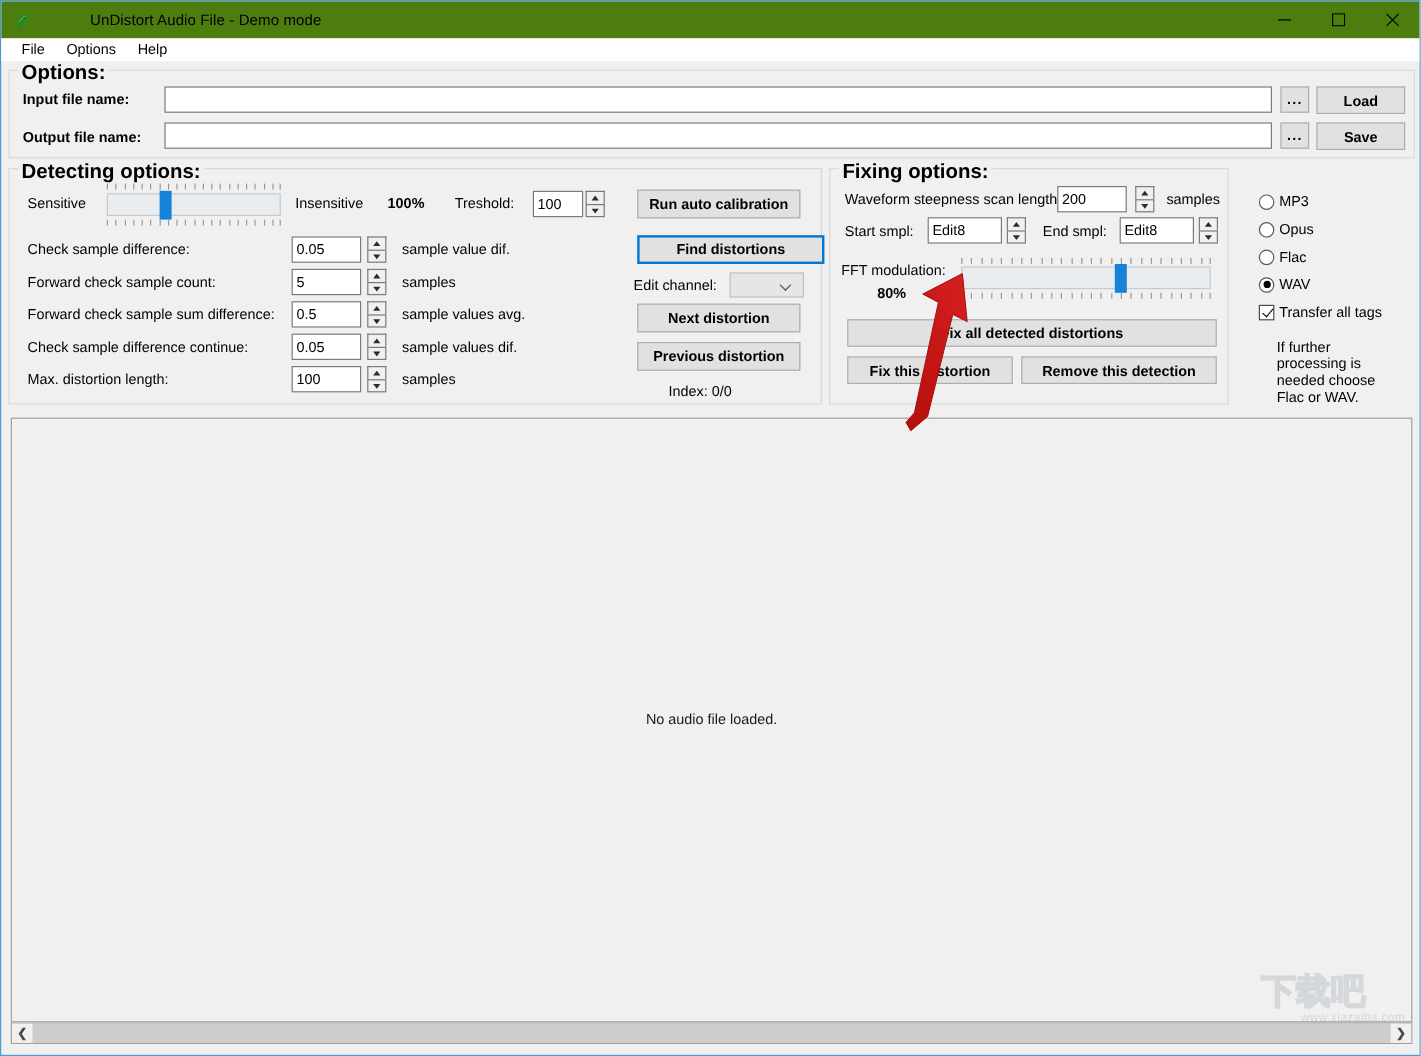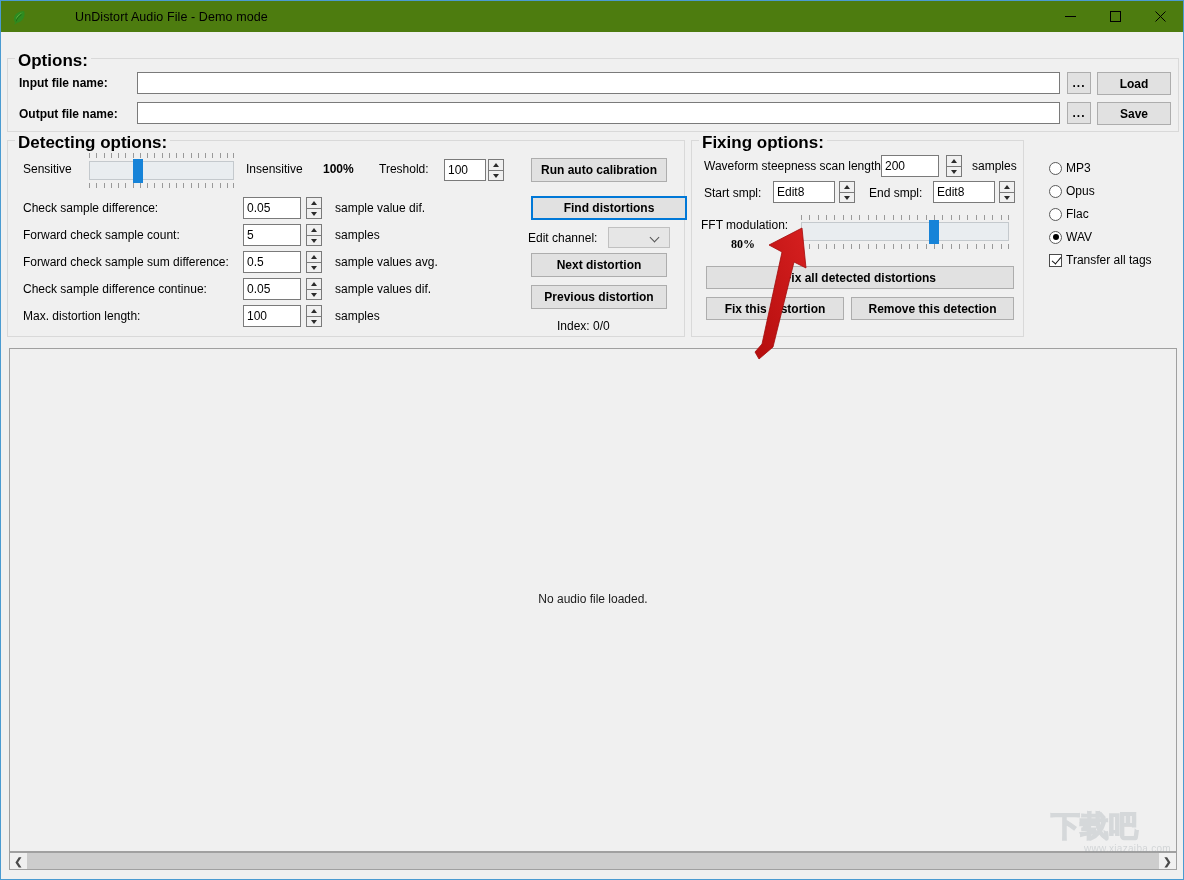--- a/index.html
+++ b/index.html
@@ -385,20 +385,25 @@
       </div>
       <div class="wbtn close">
         <svg width="11" height="11" viewBox="0 0 11 11">
           <line x1="0.5" y1="0.5" x2="10.5" y2="10.5" stroke="#000" stroke-width="1"></line>
           <line x1="10.5" y1="0.5" x2="0.5" y2="10.5" stroke="#000" stroke-width="1"></line>
         </svg>
       </div>
     </div>
   </div>
 
+  <div id="menubar">
+    <div class="menuitem">File</div>
+    <div class="menuitem">Options</div>
+    <div class="menuitem">Help</div>
+  </div>
 
   <div class="groupbox" style="left:6px; top:57px; width:1172px; height:74px; border-top:1px solid #d9d9d9;">
     <div class="grouplabel">Options:</div>
   </div>
 
   <div class="lbl bold" style="left:18px; top:75px;">Input file name:</div>
   <input class="tinput" style="left: 136px; top: 71px; width: 923px; height: 22px;" value="">
   <div class="btn dots" style="left:1066px; top:71px; width:24px; height:22px;">...</div>
   <div class="btn" style="left:1096px; top:71px; width:74px; height:23px;">Load</div>
 
@@ -580,21 +585,21 @@
   <div class="spin" style="left:998px; top:180px;">
     <div class="half top">
         <span class="arrowup"></span>
       </div>
     <div class="half bot">
         <span class="arrowdn"></span>
       </div>
   </div>
 
   <div class="lbl" style="left:700px; top:217px;">FFT modulation:</div>
-  <div class="lbl bold" style="left:730px; top:236px;font-family:Liberation Serif, serif;">80%</div>
+  <div class="lbl bold" style="left:730px; top:236px;">80%</div>
 
   <div class="trackbar" style="left:800px; top:214px; width:208px; height:34px;">
     <div class="tb-ticks" style="top:0px;">
       <div class="tb-tick" style="left:0%"></div>
         <div class="tb-tick" style="left:4%"></div>
       <div class="tb-tick" style="left:8%"></div>
         <div class="tb-tick" style="left:12%"></div>
       <div class="tb-tick" style="left:16%"></div>
         <div class="tb-tick" style="left:20%"></div>
       <div class="tb-tick" style="left:24%"></div>
@@ -668,20 +673,21 @@
     <span class="radio-label">Flac</span>
   </div>
   <div class="radio-row" style="left:1048px; top:229px;">
     <span class="radio-dot on"></span>
     <span class="radio-label">WAV</span>
   </div>
   <div class="check-row" style="left:1048px; top:252px;">
     <span class="chk-box on"></span>
     <span class="chk-label">Transfer all tags</span>
   </div>
+  <div style="position:absolute; left:1063px; top:281px; width:100px; font-size:12px; color:#000; line-height:14px;">If further processing is needed choose Flac or WAV.</div>
 
   <div id="wavepanel">
     <div id="wave-msg">No audio file loaded.</div>
   </div>
 
   <div id="hscroll">
     <div class="sb-arrow">
       <span>❮</span>
     </div>
     <div id="sb-thumb"></div>

